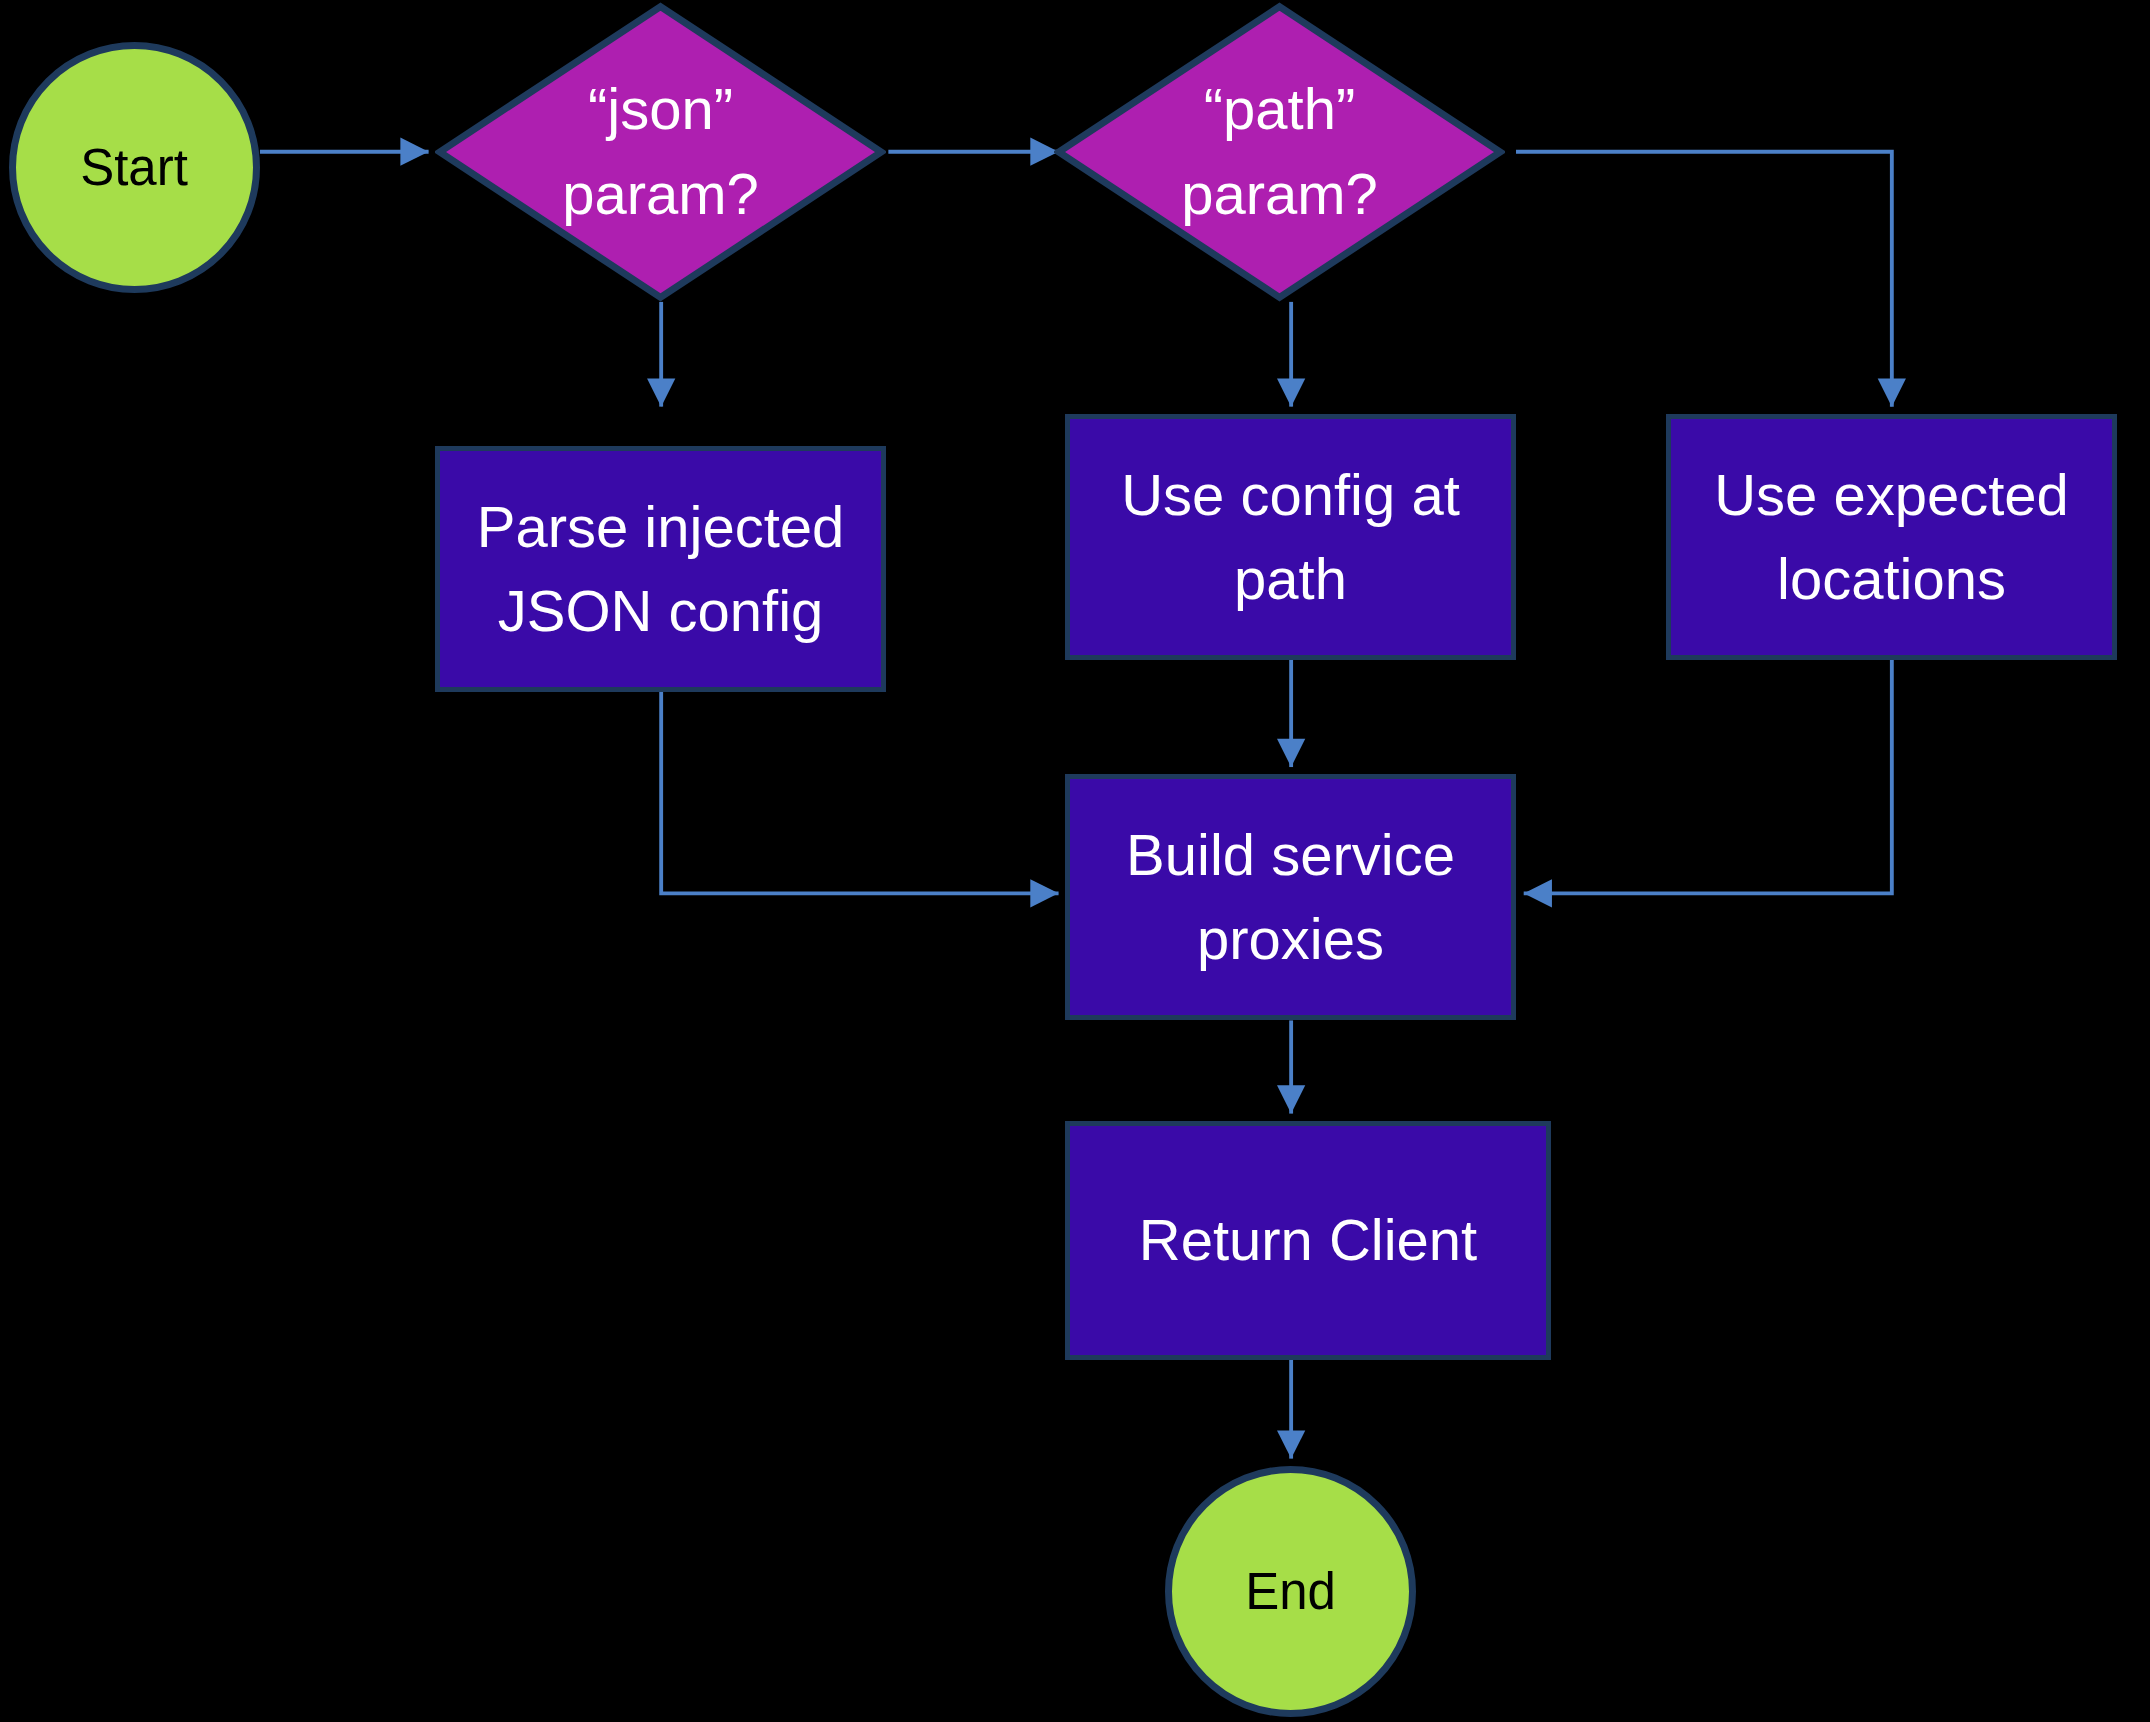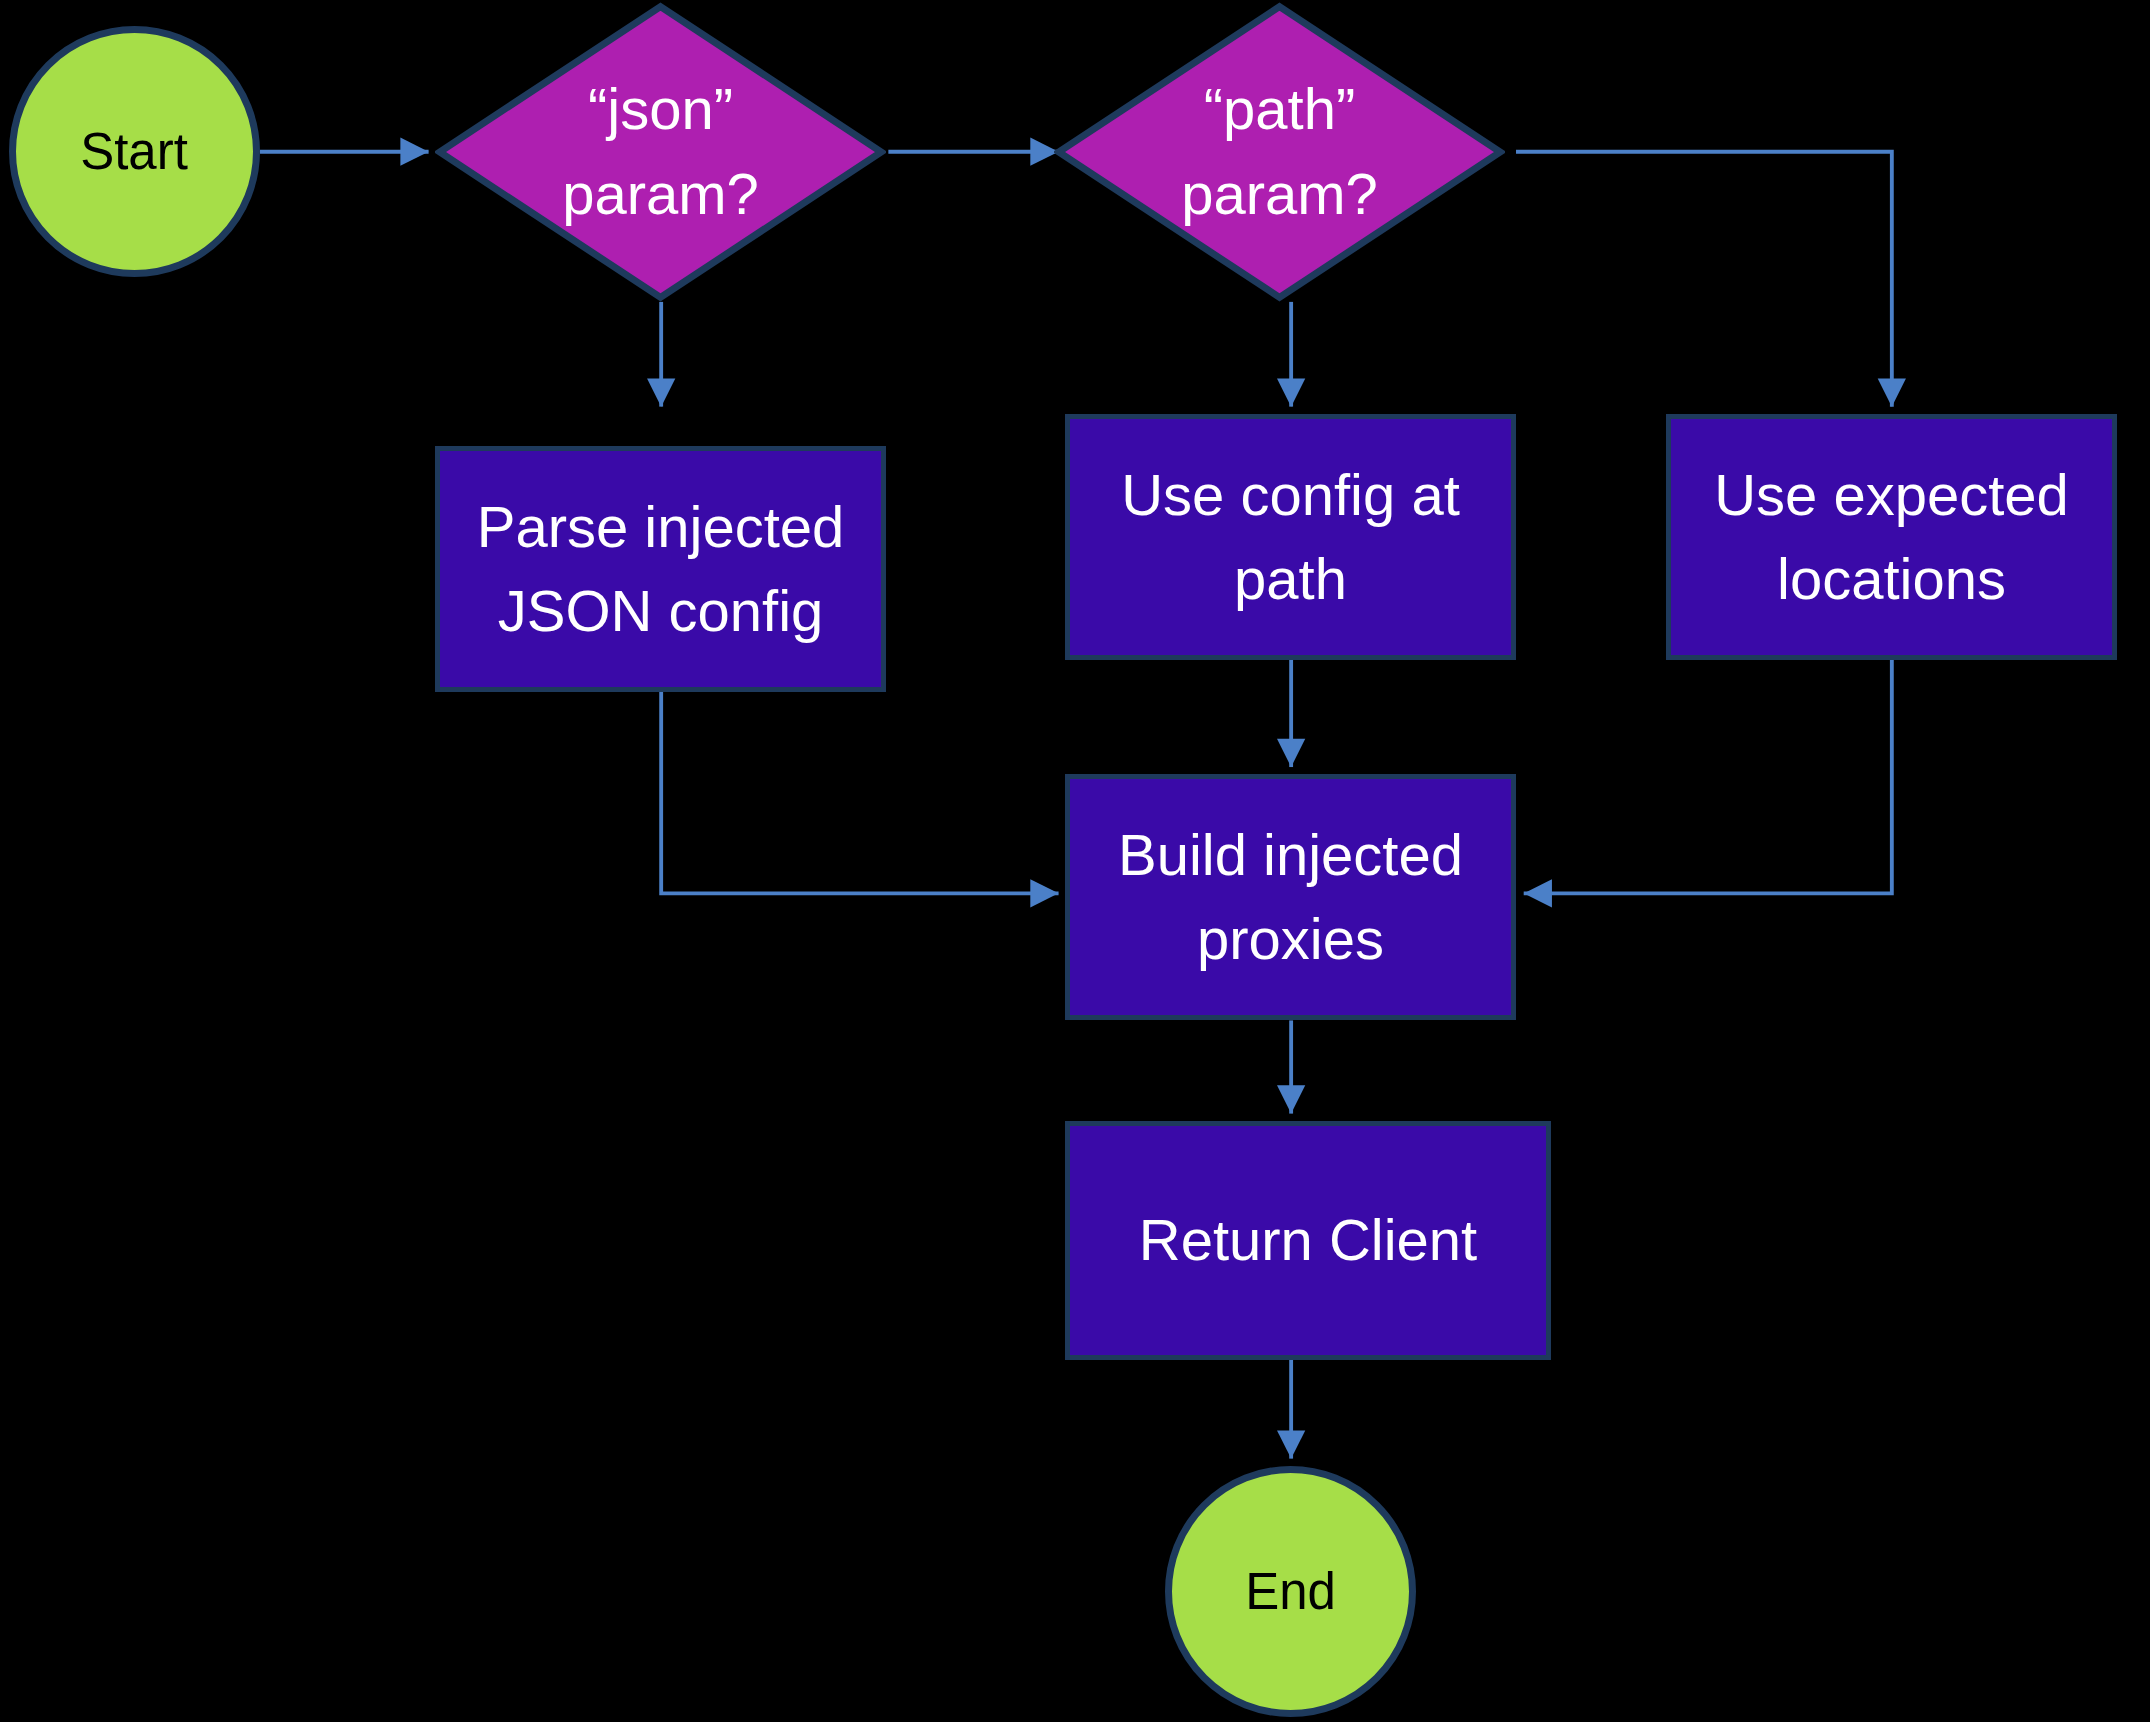--- a/index.html
+++ b/index.html
@@ -88,21 +88,21 @@
     <polyline class="edge" points="858,392 858,528" marker-end="url(#arrowhead)"></polyline>
     <polyline class="edge" points="1676,392 1676,528" marker-end="url(#arrowhead)"></polyline>
     <polyline class="edge" points="1968,197 2456,197 2456,528" marker-end="url(#arrowhead)"></polyline>
     <polyline class="edge" points="858,857 858,1160 1374,1160" marker-end="url(#arrowhead)"></polyline>
     <polyline class="edge" points="2456,857 2456,1160 1978,1160" marker-end="url(#arrowhead)"></polyline>
     <polyline class="edge" points="1676,857 1676,996" marker-end="url(#arrowhead)"></polyline>
     <polyline class="edge" points="1676,1325 1676,1446" marker-end="url(#arrowhead)"></polyline>
     <polyline class="edge" points="1676,1765 1676,1894" marker-end="url(#arrowhead)"></polyline>
   </svg>
 
-  <div class="node terminal" style="left:8.5px; top:26px; width:251px; height:251px;">
+  <div class="node terminal" style="left:8.5px; top:42px; width:251px; height:251px;">
     <div class="label">Start</div>
   </div>
 
   <div class="node diamond" style="left:435px; top:1.5px; width:451px; height:300px;">
     <svg class="shape" viewBox="0 0 586 390" preserveAspectRatio="none">
       <polygon points="293,6 580,195 293,384 6,195"></polygon>
     </svg>
     <div class="label">“json”
 param?</div>
   </div>
@@ -124,21 +124,21 @@
     <div class="label">Use config at
 path</div>
   </div>
 
   <div class="node process" style="left:1666px; top:414px; width:451px; height:246px;">
     <div class="label">Use expected
 locations</div>
   </div>
 
   <div class="node process" style="left:1065px; top:774px; width:451px; height:246px;">
-    <div class="label">Build injected
+    <div class="label">Build service
 proxies</div>
   </div>
 
   <div class="node process" style="left:1065px; top:1121px; width:486px; height:239px;">
     <div class="label">Return Client</div>
   </div>
 
   <div class="node terminal" style="left:1165px; top:1466px; width:251px; height:251px;">
     <div class="label">End</div>
   </div>

